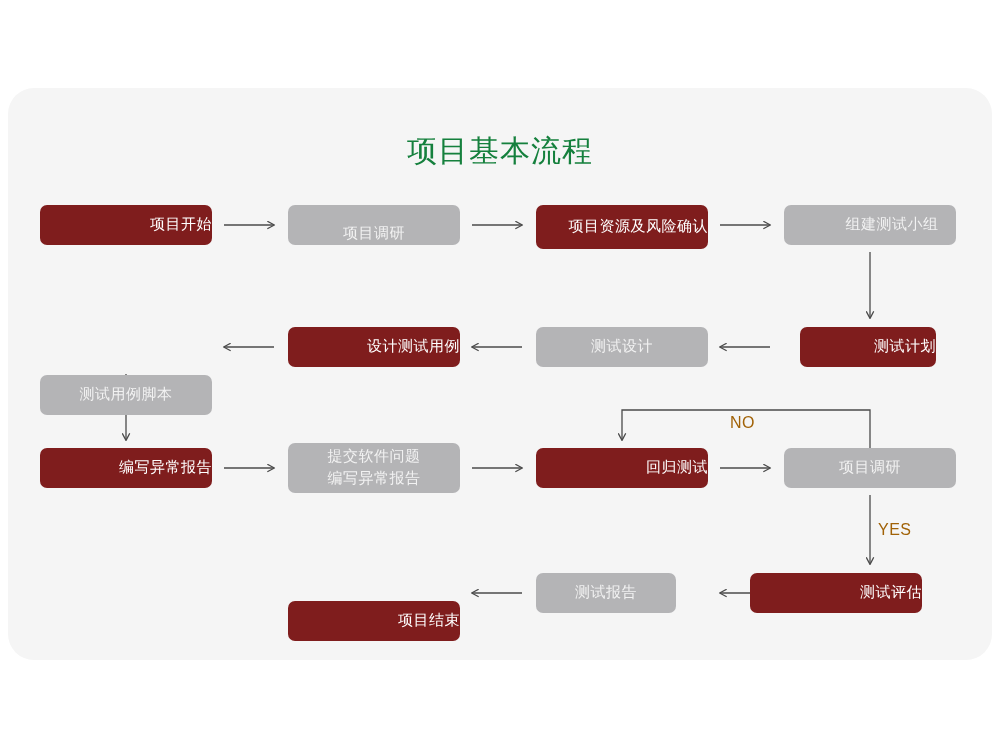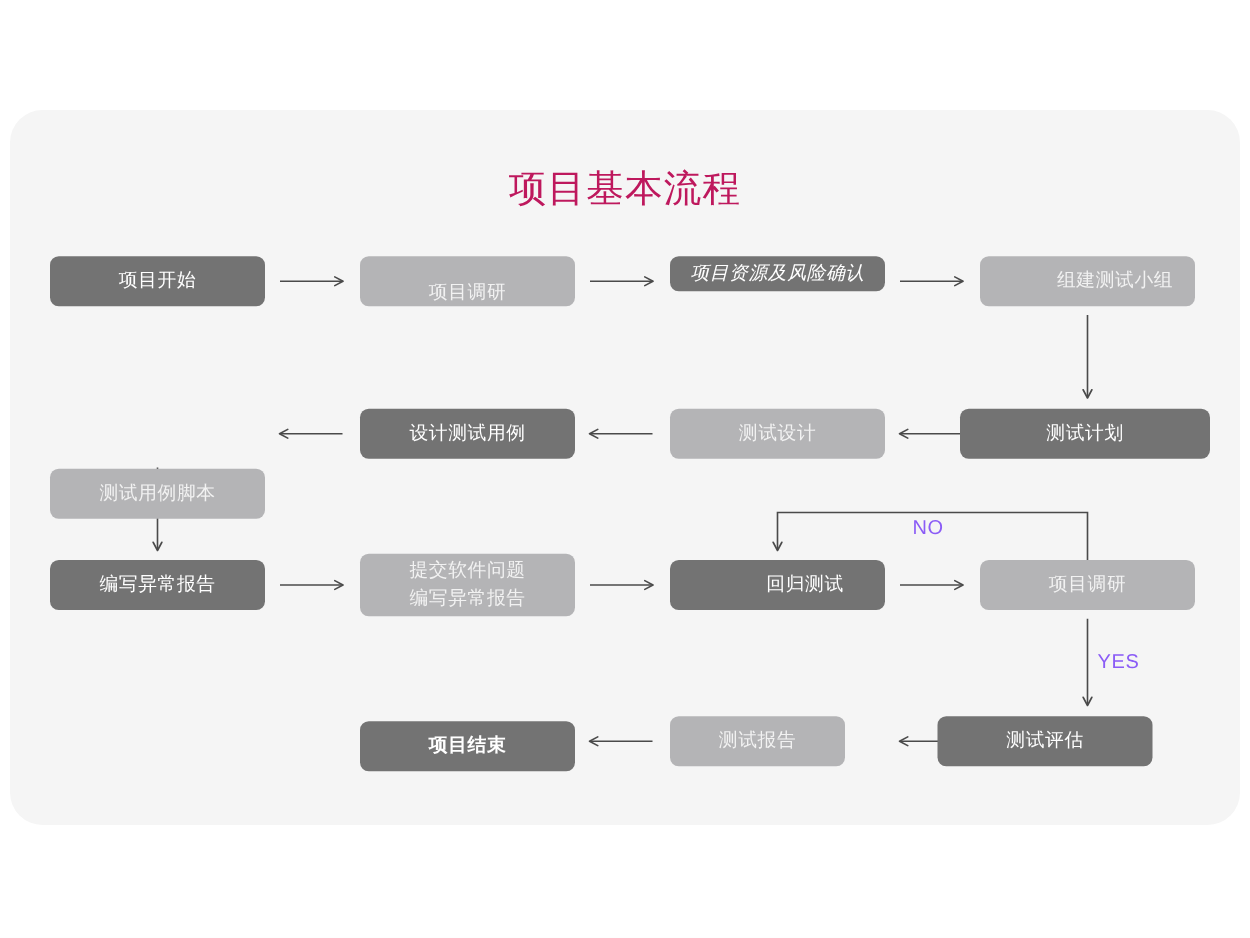--- a/index.html
+++ b/index.html
@@ -28,49 +28,50 @@
     background: #f5f5f5;
     border-radius: 26px;
   }
   #chart-title {
     position: absolute;
     left: 0;
     top: 131px;
     width: 1000px;
     text-align: center;
     font-size: 30px;
-    color: #be185d;
+    color: #15803d;
     letter-spacing: 1px;
     font-family: "DejaVu Sans", "Liberation Sans", sans-serif;
   }
   .node {
     position: absolute;
     box-sizing: border-box;
     border-radius: 7px;
     display: flex;
     align-items: center;
     justify-content: center;
     text-align: center;
     font-size: 15px;
     line-height: 1.45;
     letter-spacing: 0.5px;
     font-family: "DejaVu Sans", "Liberation Sans", sans-serif;
   }
   .node.purple {
-    background: #737373;
+    background: #7f1d1d;
     color: #ffffff;
+    justify-content: flex-end;
   }
   .node.gray {
     background: #b4b4b6;
     color: #f2f2f2;
   }
   .edge-label {
     position: absolute;
     font-size: 16px;
-    color: #8b5cf6;
+    color: #a16207;
     font-family: "Liberation Sans", "DejaVu Sans", sans-serif;
     letter-spacing: 0.5px;
   }
   #edges {
     position: absolute;
     left: 0;
     top: 0;
     width: 1000px;
     height: 750px;
     pointer-events: none;
@@ -118,51 +119,51 @@
     </g>
   </svg>
 
   <div id="nodes-layer">
       <div class="node purple" style="left: 40px; top: 205px; width: 172px; height: 40px;">
         <span>项目开始</span>
       </div>
       <div class="node gray" style="left: 288px; top: 205px; width: 172px; height: 40px; align-items: flex-end;">
         <span>项目调研</span>
       </div>
-      <div class="node purple" style="left: 536px; top: 205px; width: 172px; height: 28px; font-style: italic;">
+      <div class="node purple" style="left: 536px; top: 205px; width: 172px; height: 44px;">
         <span>项目资源及风险确认</span>
       </div>
       <div class="node gray" style="left: 784px; top: 205px; width: 172px; height: 40px; padding-left: 44px;">
         <span>组建测试小组</span>
       </div>
       <div class="node gray" style="left: 40px; top: 327px; width: 172px; height: 40px; margin-top: 48px;">
         <span>测试用例脚本</span>
       </div>
       <div class="node purple" style="left: 288px; top: 327px; width: 172px; height: 40px;">
         <span>设计测试用例</span>
       </div>
       <div class="node gray" style="left: 536px; top: 327px; width: 172px; height: 40px;">
         <span>测试设计</span>
       </div>
-      <div class="node purple" style="left: 768px; top: 327px; width: 200px; height: 40px;">
+      <div class="node purple" style="left: 800px; top: 327px; width: 136px; height: 40px;">
         <span>测试计划</span>
       </div>
       <div class="node purple" style="left: 40px; top: 448px; width: 172px; height: 40px;">
         <span>编写异常报告</span>
       </div>
       <div class="node gray" style="left: 288px; top: 443px; width: 172px; height: 50px;">
         <span>提交软件问题<br>编写异常报告</span>
       </div>
       <div class="node purple" style="left: 536px; top: 448px; width: 172px; height: 40px; padding-left: 44px;">
         <span>回归测试</span>
       </div>
       <div class="node gray" style="left: 784px; top: 448px; width: 172px; height: 40px;">
         <span>项目调研</span>
       </div>
-      <div class="node purple" style="left: 288px; top: 577px; width: 172px; height: 40px; font-weight: bold;">
+      <div class="node purple" style="left: 288px; top: 601px; width: 172px; height: 40px;">
         <span>项目结束</span>
       </div>
       <div class="node gray" style="left: 536px; top: 573px; width: 140px; height: 40px;">
         <span>测试报告</span>
       </div>
       <div class="node purple" style="left: 750px; top: 573px; width: 172px; height: 40px;">
         <span>测试评估</span>
       </div>
     </div>
   <div id="labels-layer">

